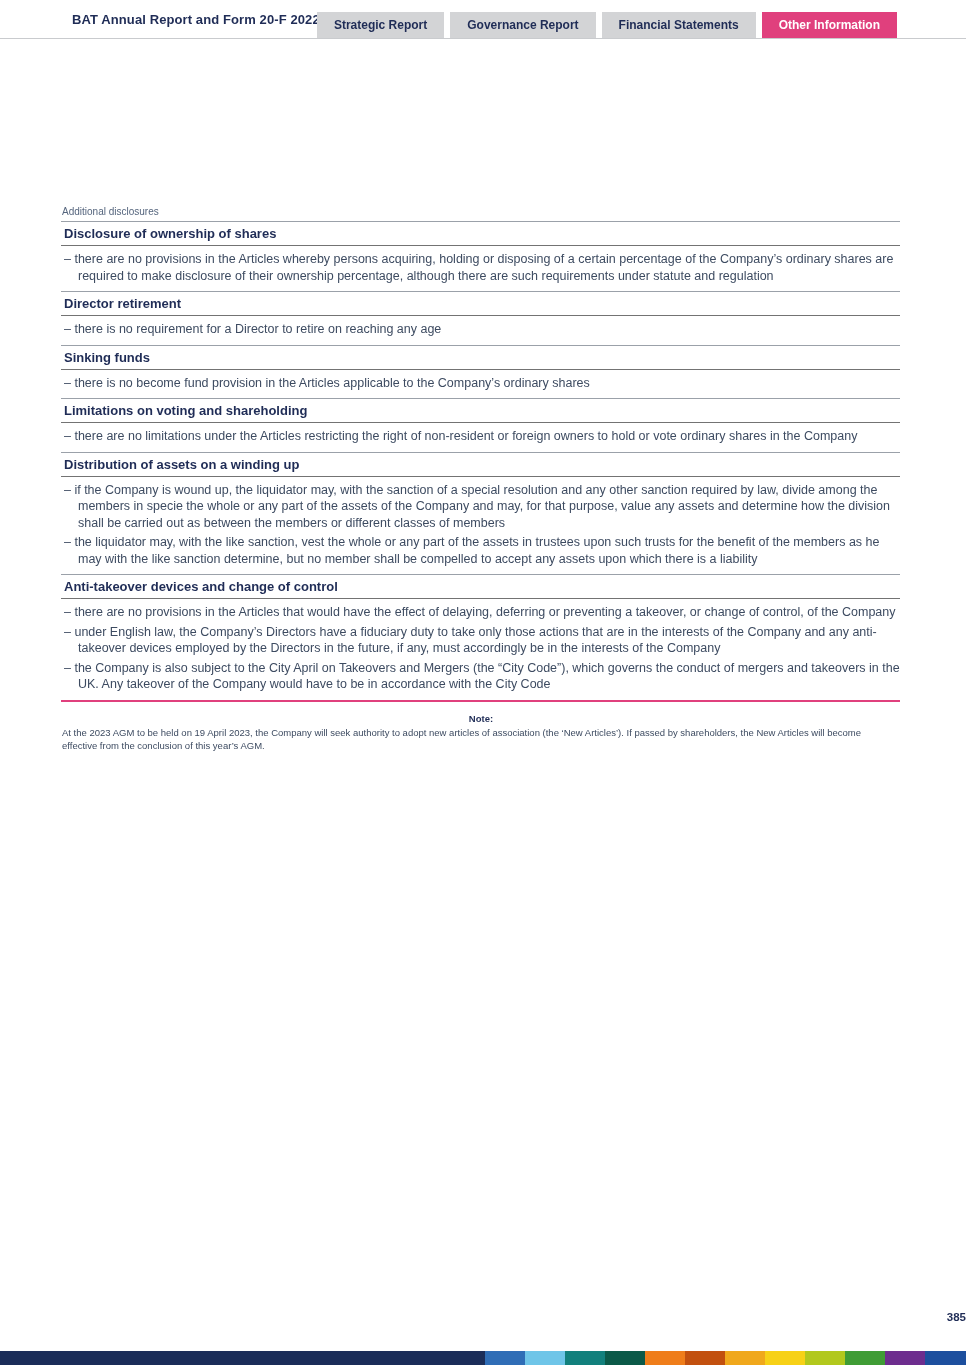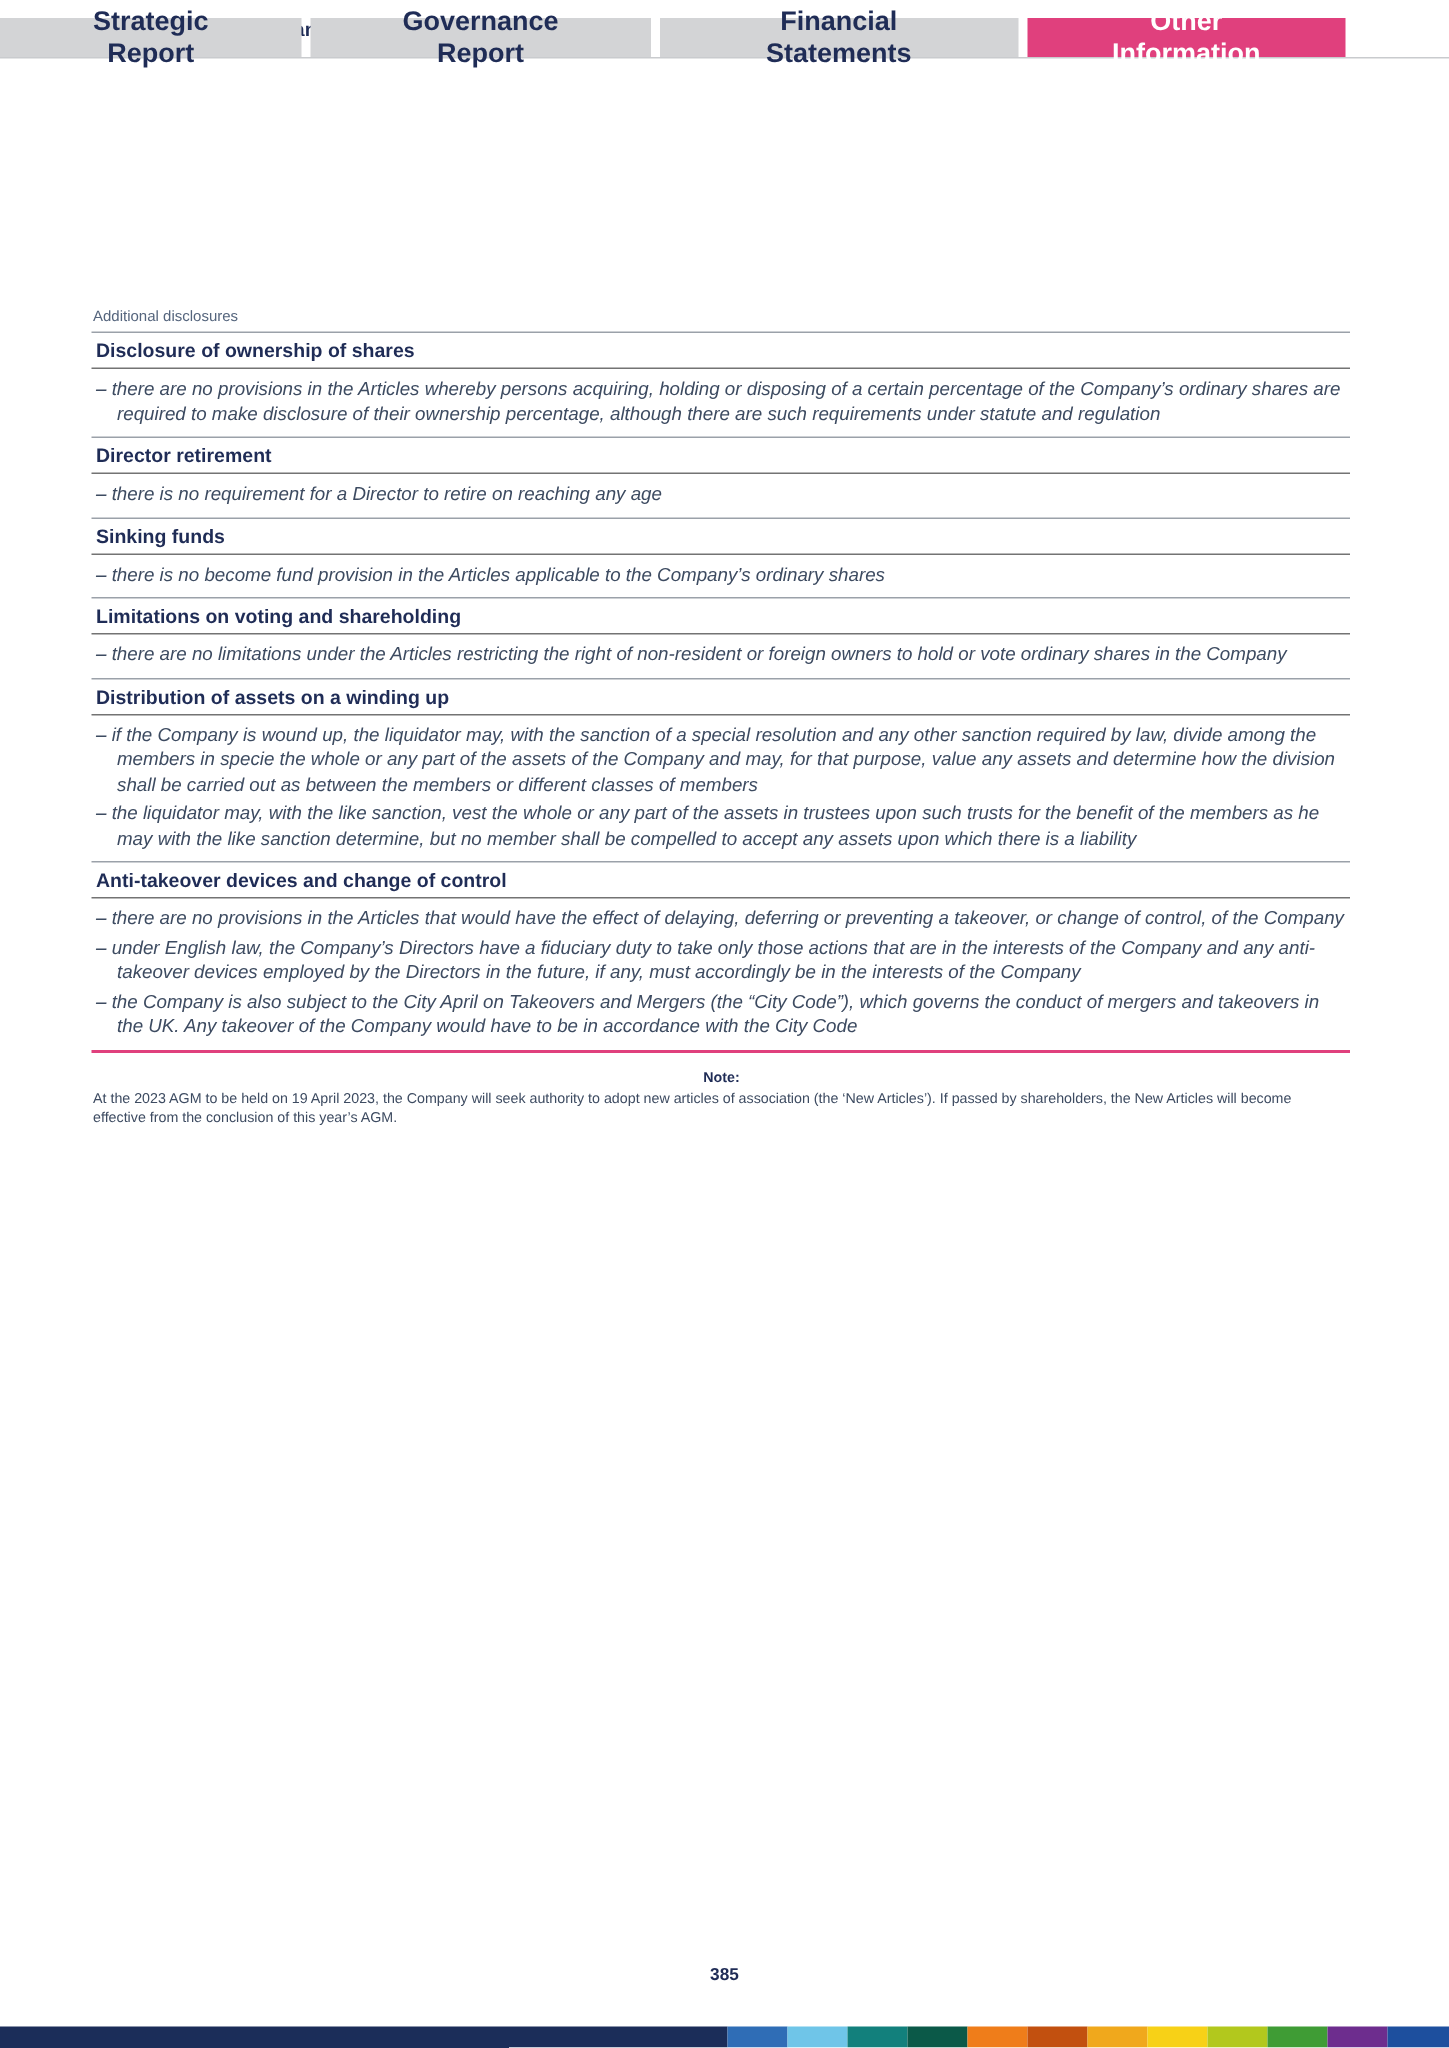--- a/index.html
+++ b/index.html
@@ -25,22 +25,22 @@
   }
   .header-tabs {
     position: absolute; right: 69px; top: 0; height: 38px;
     display: flex; gap: 6px;
   }
   .tab {
     border: none; cursor: pointer;
     background: #d3d4d6;
     color: #1f2c56;
     font-family: "Liberation Sans", sans-serif;
-    font-size: 18px; font-weight: bold;
-    padding: 0 34px;
+    font-size: 12px; font-weight: bold;
+    padding: 0 17px;
     display: flex; align-items: center; margin-top: 12px;
   }
   .tab.active { background: #e0407d; color: #ffffff; }
 
   
   .content {
     position: absolute; left: 61px; right: 66px; top: 206px;
   }
   .kicker {
     font-size: 10px; color: #55657d;
@@ -49,21 +49,20 @@
   .sections { border-bottom: 2px solid #e0407d; }
   .section { border-top: 1px solid #9ba1a9; }
   .section-heading {
     border-bottom: 1px solid #737373;
     padding: 4px 0 4px 3px;
     font-size: 13px; font-weight: bold; color: #1f2c56;
   }
   .section-body {
     padding: 5px 0 7px 3px;
     list-style: none;
-    font-style: italic;
   }
   .section-body li {
     font-size: 12.5px; line-height: 16.5px;
     color: #3d4b61;
     padding-left: 14px; text-indent: -14px;
     margin-bottom: 3px;
   }
   .section-body li:last-child { margin-bottom: 0; }
 
   .note { margin-top: 11px; padding-left: 1px; }
@@ -72,21 +71,21 @@
     display: block; margin-bottom: 2px; text-align: center;
   }
   .note-text {
     font-size: 9.5px; line-height: 13.5px; color: #3d4b61;
     max-width: 810px;
   }
 
   
   .page-number {
     position: absolute; left: 0; right: 0; bottom: 42px;
-    text-align: center;
+    text-align: right;
     font-size: 11.5px; font-weight: bold; color: #1f2c56;
   }
   .color-strip {
     position: absolute; left: 0; right: 0; bottom: 0; height: 14px;
     display: flex;
   }
   .color-strip > div { height: 100%; }
 </style>
 </head>
 <body>

